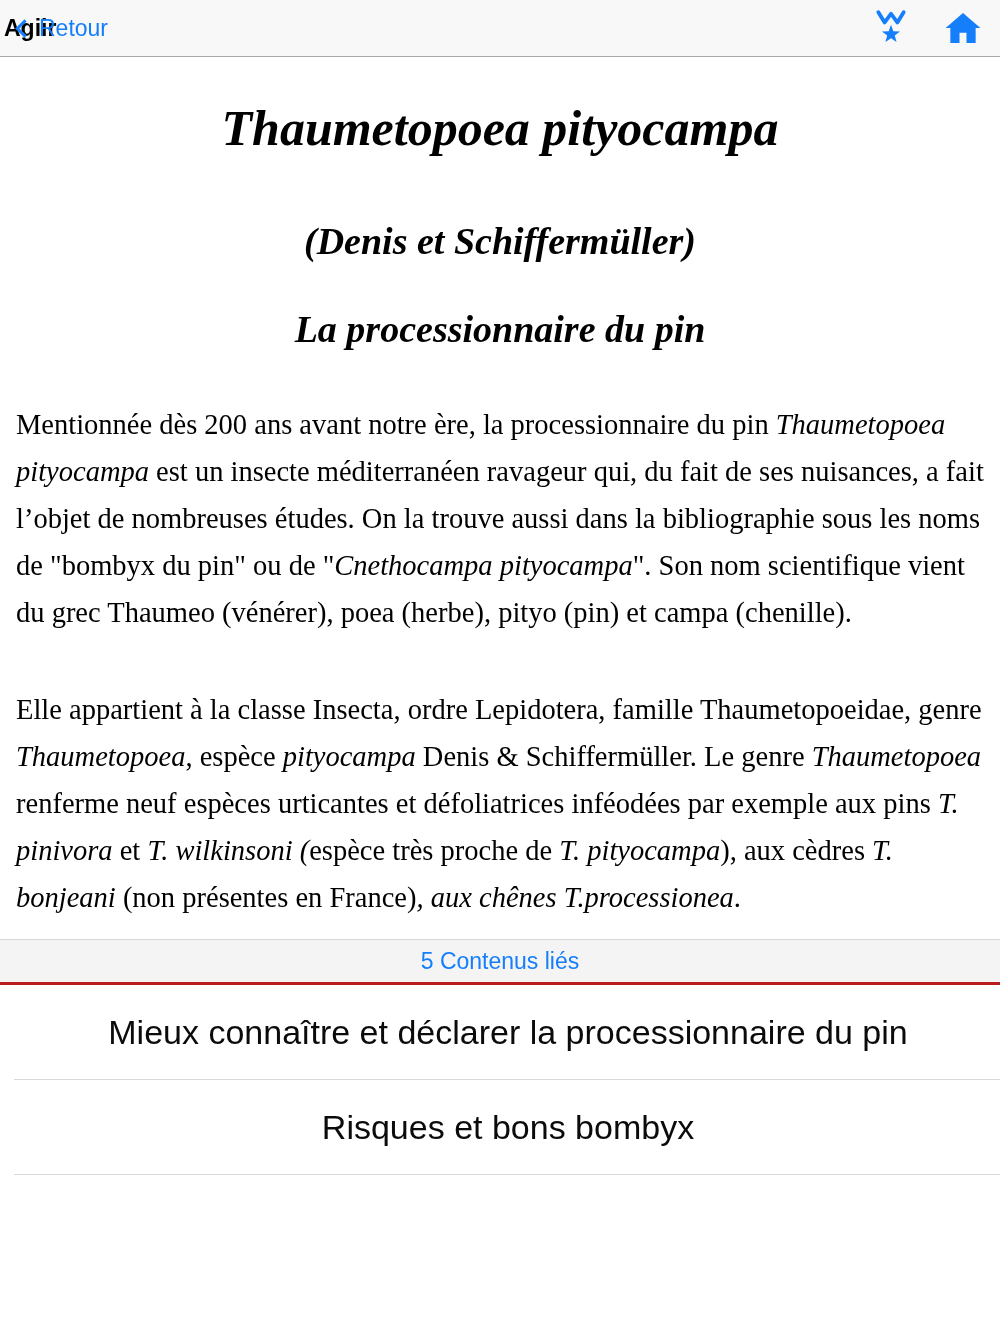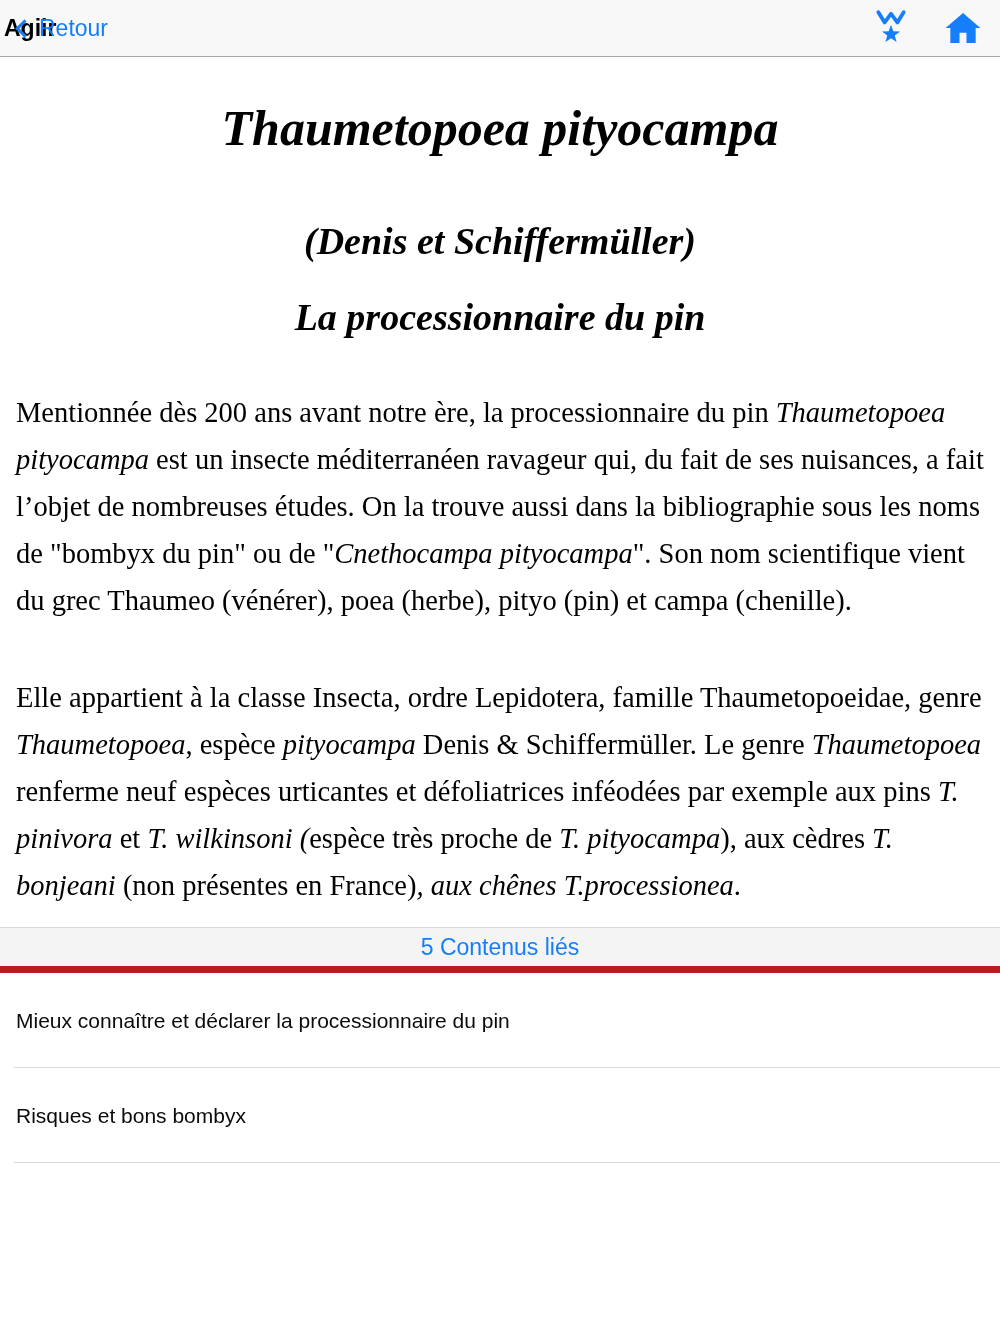--- a/index.html
+++ b/index.html
@@ -66,59 +66,60 @@
     font-weight: bold;
     font-style: italic;
   }
   .article-sub {
     text-align: center;
     font-size: 38px;
     font-weight: bold;
     font-style: italic;
   }
   .sub1 { margin-top: 62px; }
-  .sub2 { margin-top: 32px; }
+  .sub2 { margin-top: 44px; }
   .para {
     margin-top: 50px;
     font-size: 28.5px;
     line-height: 47px;
     font-weight: normal;
   }
   .para2 { }
   .it { font-style: italic; }
   .authors {
     margin-top: 28px;
     font-size: 29px;
   }
   
   .related-header {
     margin-top: 18px;
     height: 46px;
     background: #f4f4f4;
     border-top: 1px solid #d8d8d8;
-    border-bottom: 7px solid #b91c1c;
+    border-bottom: 3px solid #b91c1c;
     display: flex;
     align-items: center;
     justify-content: center;
   }
   .related-header span {
     color: #157efb;
     font-size: 23px;
   }
   .related-list { background: #fff; }
   .related-row {
     height: 95px;
     display: flex;
     align-items: center;
     padding-left: 16px;
-    font-size: 21px;
+    font-size: 34px;
     color: #0b0b0b;
     background: #fff;
     cursor: pointer;
     position: relative;
+    justify-content: center;
   }
   .related-row::after {
     content: "";
     position: absolute;
     left: 14px; right: 0; bottom: 0;
     height: 1px;
     background: #d9d9d9;
   }
 </style>
 </head>

